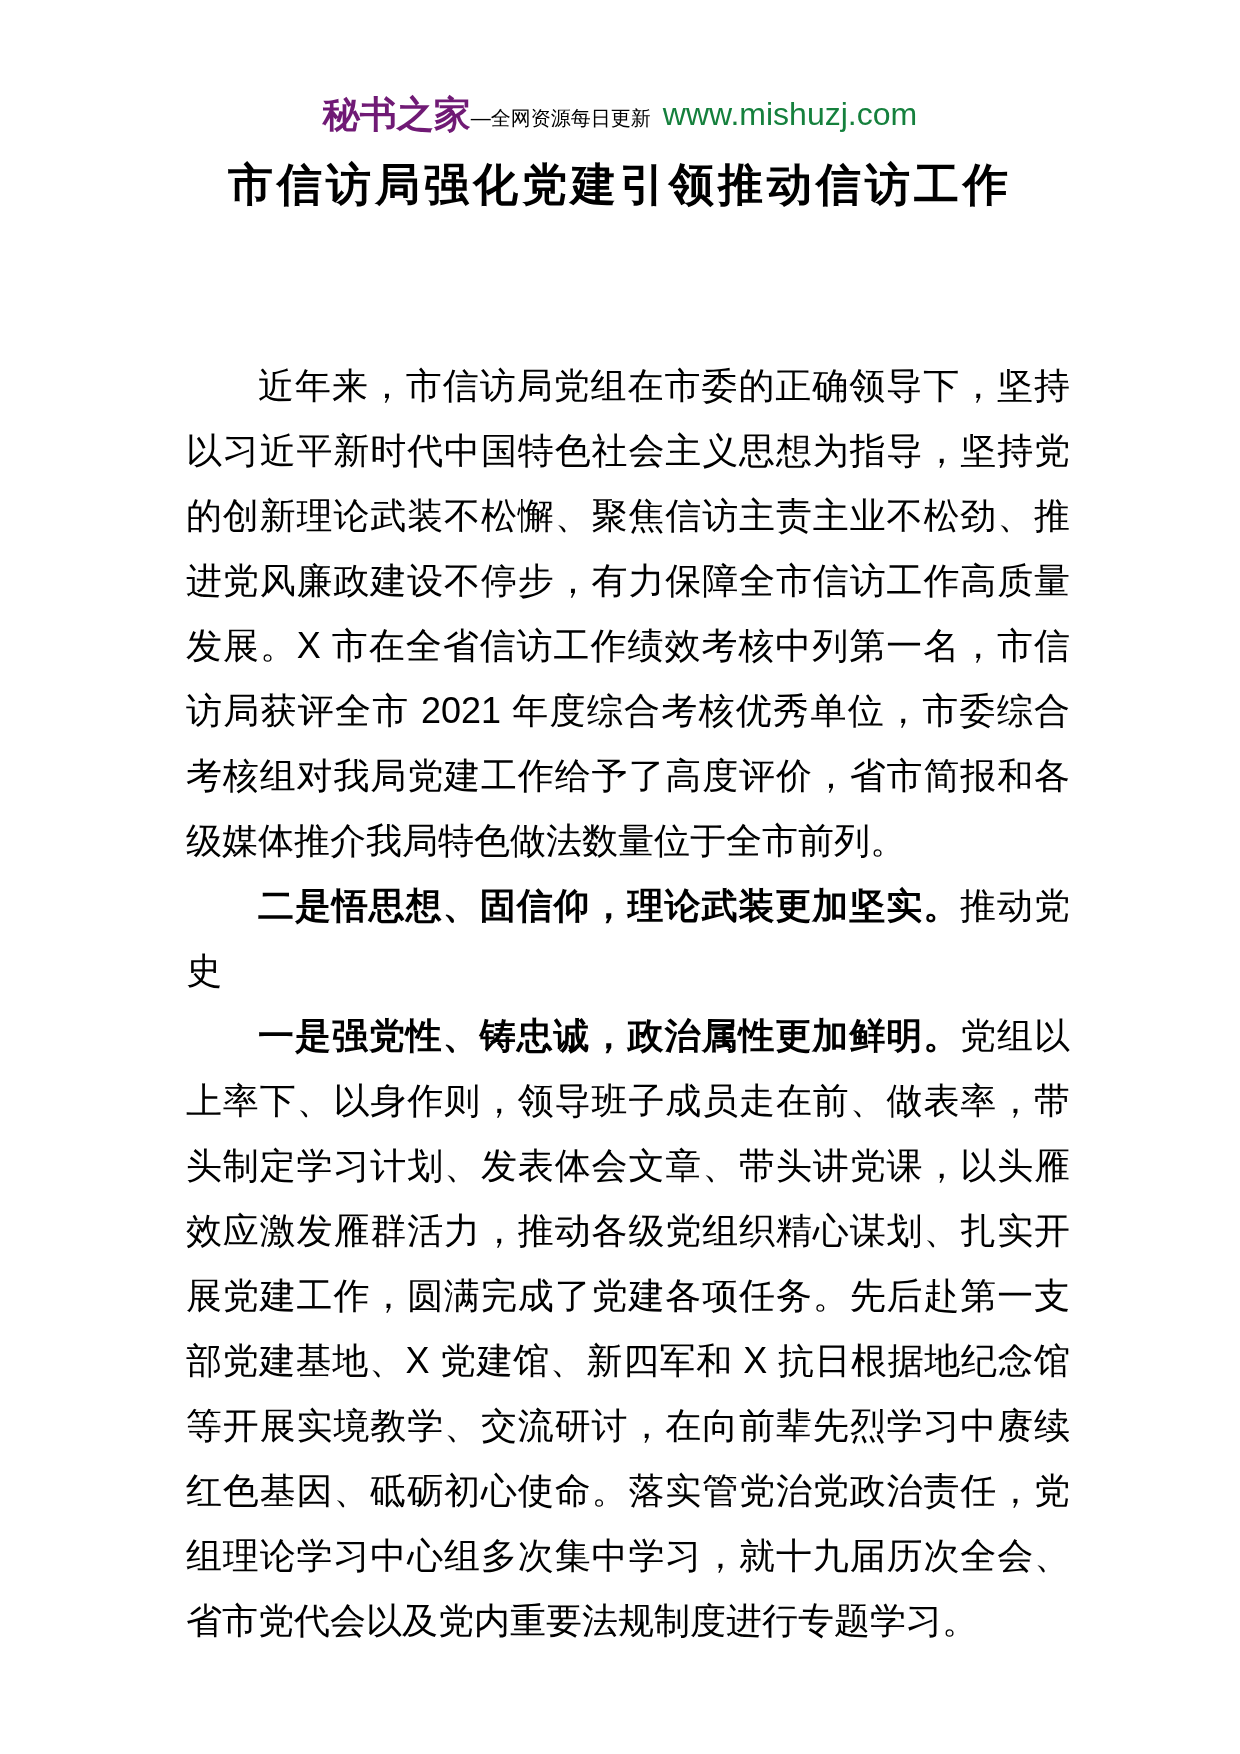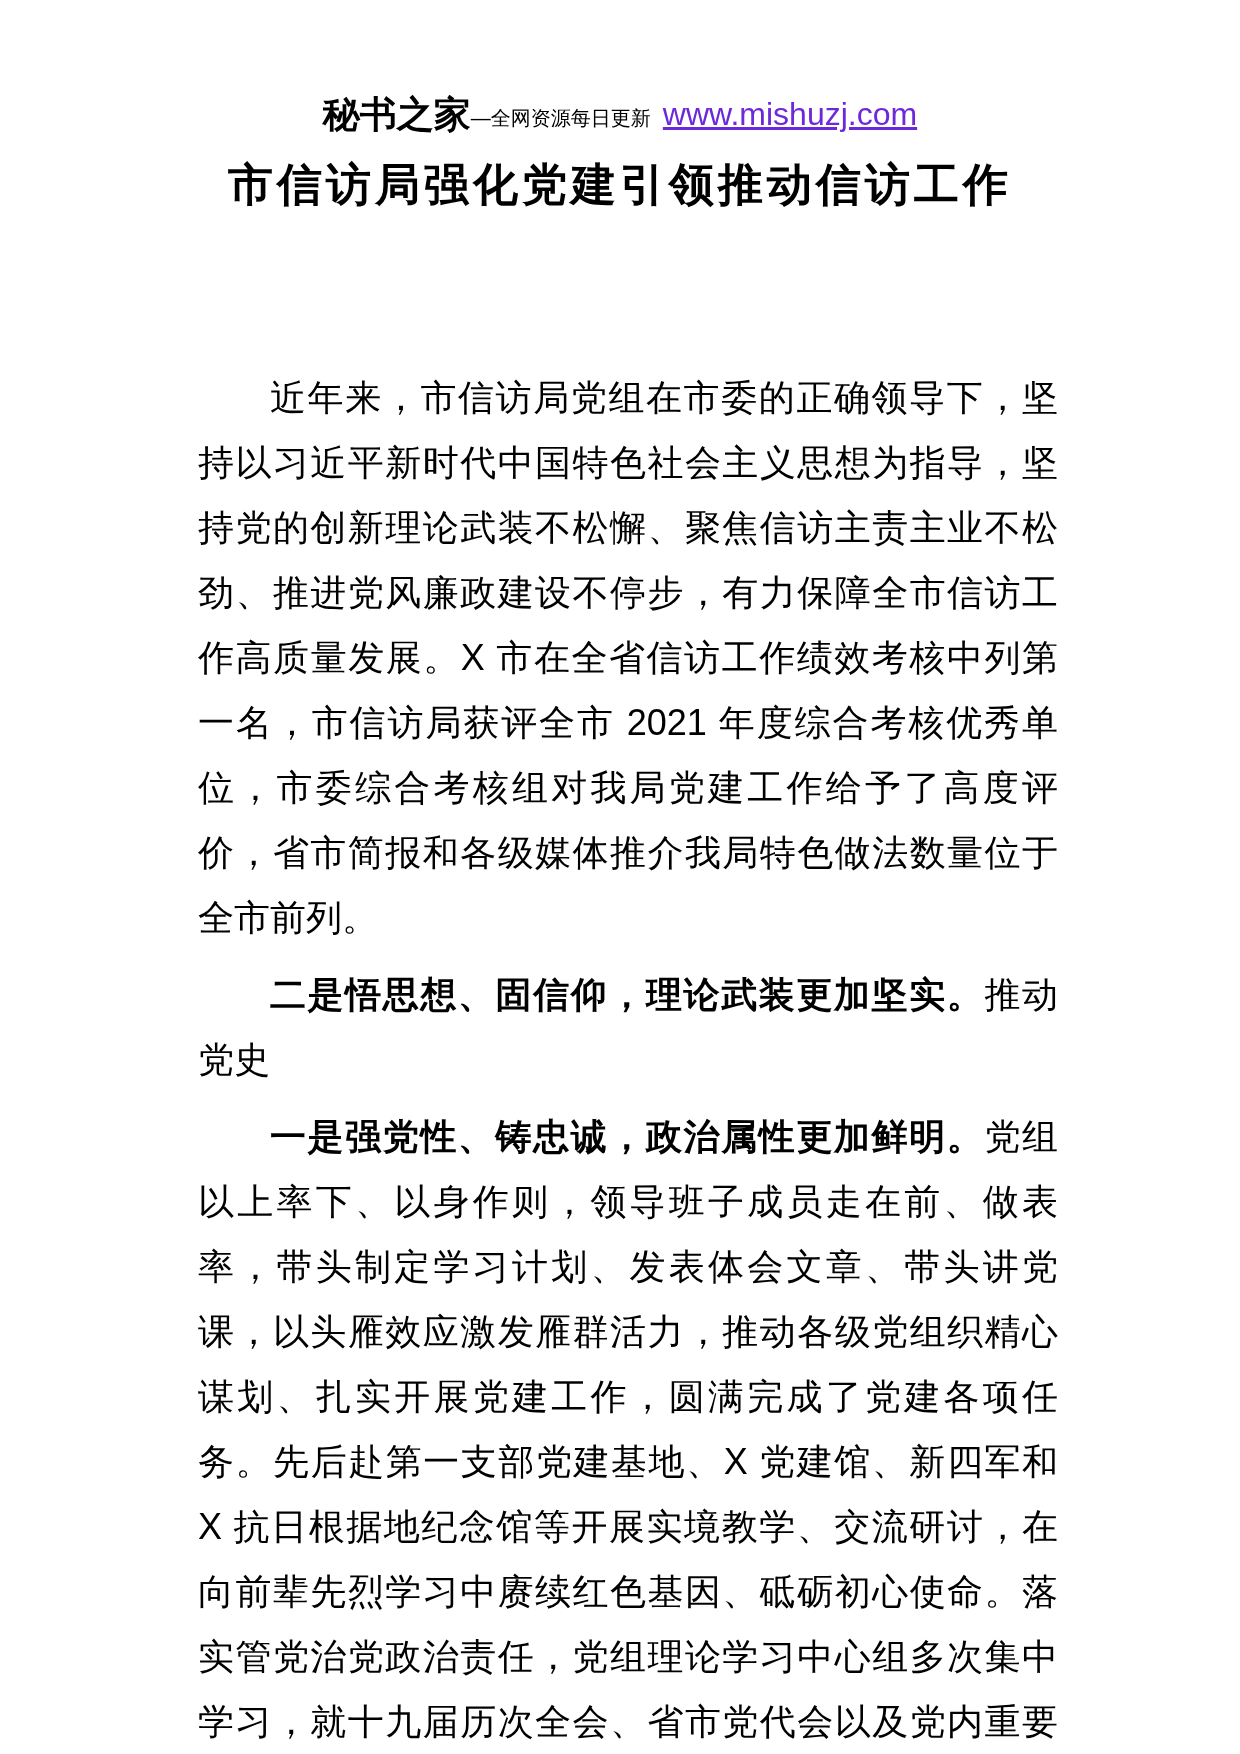--- a/index.html
+++ b/index.html
@@ -51,33 +51,33 @@
     position: absolute;
     top: 353px;
     left: 186px;
     width: 884px;
     font-size: 36px;
     line-height: 65px;
     text-align: justify;
   }
   .para {
     text-indent: 2em;
-    margin: 12px;
+    margin: 0;
   }
   .para .lead {
     font-weight: bold;
   }
 </style>
 </head>
 <body>
 
 <div class="page">
 
   <div class="doc-header">
-    <span class="brand" style="color:#000000;">秘书之家</span><span class="tagline">—全网资源每日更新</span><span class="url" style="color:#6d28d9;text-decoration:underline;">www.mishuzj.com</span>
+    <span class="brand" style="color:#701a75;">秘书之家</span><span class="tagline">—全网资源每日更新</span><span class="url" style="color:#15803d;">www.mishuzj.com</span>
   </div>
 
   <div class="doc-title">
     <div>市信访局强化党建引领推动信访工作</div>
   </div>
 
   <div class="doc-body">
     <p class="para"><span class="lead"></span><span>近年来，市信访局党组在市委的正确领导下，坚持以习近平新时代中国特色社会主义思想为指导，坚持党的创新理论武装不松懈、聚焦信访主责主业不松劲、推进党风廉政建设不停步，有力保障全市信访工作高质量发展。X 市在全省信访工作绩效考核中列第一名，市信访局获评全市 2021 年度综合考核优秀单位，市委综合考核组对我局党建工作给予了高度评价，省市简报和各级媒体推介我局特色做法数量位于全市前列。</span></p>
 
     <p class="para"><span class="lead">二是悟思想、固信仰，理论武装更加坚实。</span><span>推动党史</span></p>

